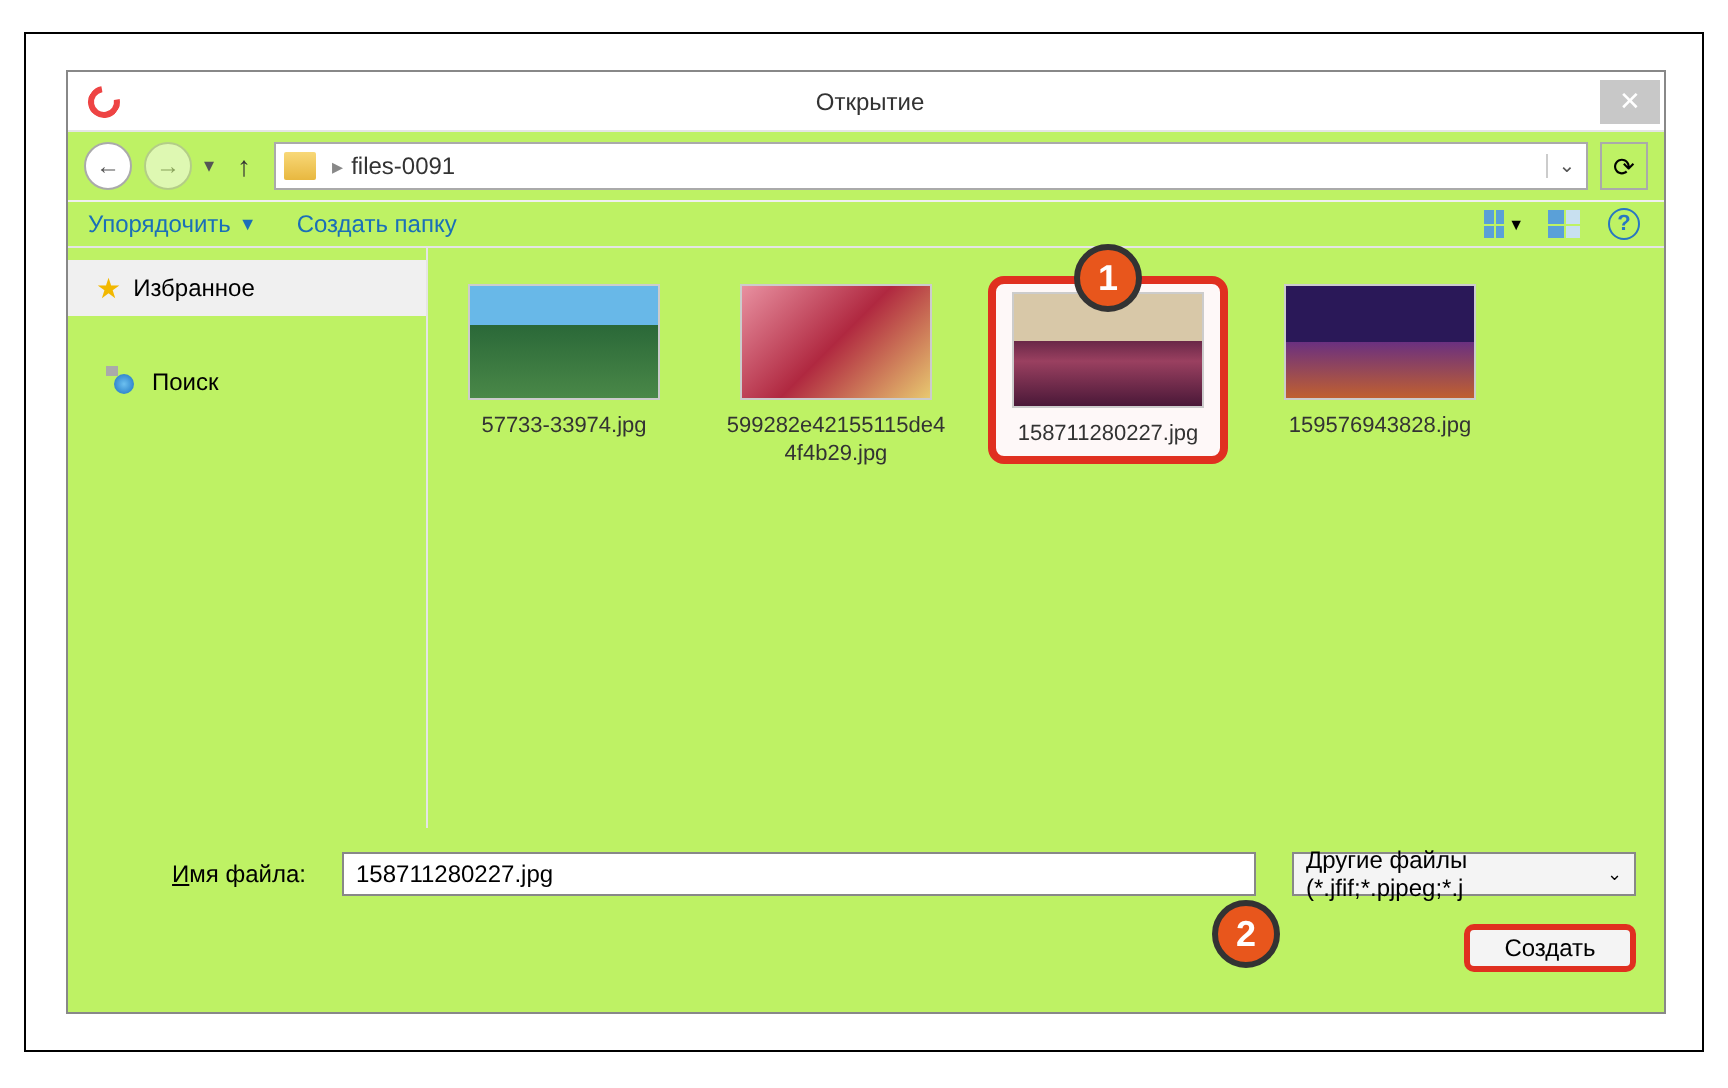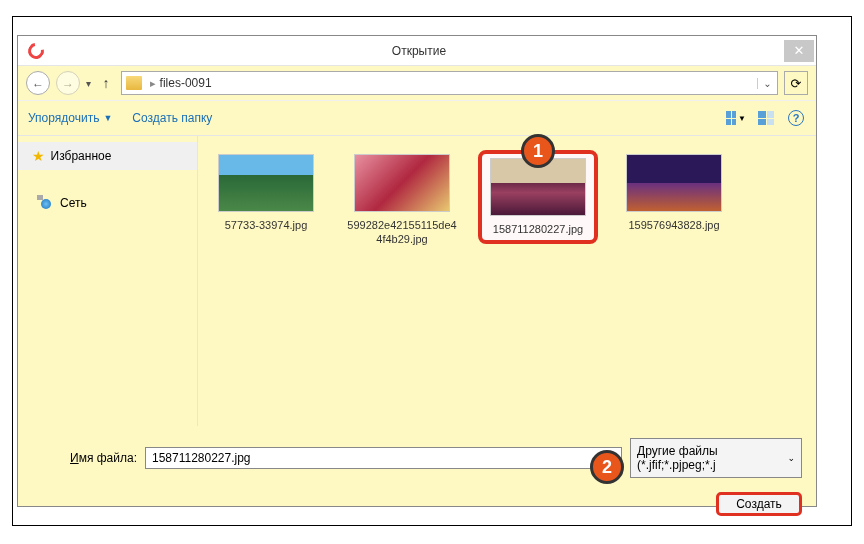--- a/index.html
+++ b/index.html
@@ -1,36 +1,36 @@
 <!DOCTYPE html>
 <html><head>
 <meta charset="utf-8">
 <style>
 * { box-sizing: border-box; margin: 0; padding: 0; font-family: "Segoe UI", Tahoma, sans-serif; }
 body { background: #fff; width: 864px; height: 544px; position: relative; }
 .outer { border: 1px solid #000; width: 840px; height: 510px; margin: 16px auto; position: relative; }
-.dialog { width: 800px; height: 472px; background: #fef9c3; border: 1px solid #888; position: absolute; left: 4px; top: 18px; }
+.dialog { width: 800px; height: 472px; background: #bef264; border: 1px solid #888; position: absolute; left: 20px; top: 18px; }
 .titlebar { height: 30px; background: #fff; display: flex; align-items: center; border-bottom: 1px solid #e5e5e5; }
 .app-icon { width: 16px; height: 16px; margin: 0 10px; border-radius: 50%; border: 3px solid #e44; border-top-color: transparent; transform: rotate(35deg); }
 .title { flex: 1; text-align: center; font-size: 12px; color: #333; }
 .close-btn { width: 30px; height: 22px; background: #c8c8c8; color: #fff; display: flex; align-items: center; justify-content: center; font-size: 13px; margin-right: 2px; cursor: pointer; }
 .navbar { height: 34px; display: flex; align-items: center; padding: 0 8px; gap: 6px; }
 .nav-btn { width: 24px; height: 24px; border: 1px solid #aaa; border-radius: 50%; display: flex; align-items: center; justify-content: center; font-size: 12px; color: #555; cursor: pointer; background: #fff; }
 .nav-arrow { font-size: 10px; color: #555; }
 .up-btn { width: 18px; height: 18px; font-size: 14px; color: #333; display: flex; align-items: center; justify-content: center; cursor: pointer; }
 .addr-bar { flex: 1; height: 24px; border: 1px solid #aaa; display: flex; align-items: center; background: #fff; }
 .folder-icon { width: 16px; height: 14px; background: linear-gradient(#f8d878, #e8b840); margin: 0 4px; border-radius: 1px; }
 .addr-sep { color: #888; padding: 0 4px; font-size: 11px; }
 .addr-text { font-size: 12px; color: #333; }
 .addr-drop { width: 20px; text-align: center; color: #555; font-size: 10px; border-left: 1px solid #ccc; margin-left: auto; cursor: pointer; }
 .refresh-btn { width: 24px; height: 24px; border: 1px solid #aaa; display: flex; align-items: center; justify-content: center; font-size: 13px; cursor: pointer; }
 .search-bar { width: 160px; height: 24px; border: 1px solid #aaa; display: flex; align-items: center; padding: 0 6px; }
 .search-bar input { border: none; flex: 1; font-size: 12px; outline: none; color: #888; }
 .search-icon { font-size: 12px; color: #555; }
-.toolbar { height: 36px; display: flex; align-items: center; padding: 0 10px; border-bottom: 1px solid #e5e5e5; border-top: 1px solid #f0f0f0; justify-content: flex-end; }
+.toolbar { height: 24px; display: flex; align-items: center; padding: 0 10px; border-bottom: 1px solid #e5e5e5; border-top: 1px solid #f0f0f0; justify-content: flex-end; }
 .tool-link { color: #1a6fb8; font-size: 12px; cursor: pointer; display: flex; align-items: center; gap: 4px; }
 .tool-drop { font-size: 9px; }
 .tool-sep { width: 20px; }
 .tool-right { margin-left: auto; display: flex; gap: 10px; align-items: center; }
 .tool-icon { width: 20px; height: 20px; display: flex; align-items: center; justify-content: center; cursor: pointer; }
 .view-icon { width: 16px; height: 14px; display: grid; grid-template-columns: 1fr 1fr; gap: 1px; }
 .view-icon span { background: #5aa0d8; }
 .help-icon { width: 16px; height: 16px; border: 1.5px solid #2876c2; border-radius: 50%; color: #2876c2; font-size: 11px; font-weight: bold; display: flex; align-items: center; justify-content: center; }
 .body { display: flex; height: 290px; }
 .sidebar { width: 180px; border-right: 1px solid #e5e5e5; padding: 6px 0; }
@@ -47,25 +47,25 @@
 .file.selected { border: 4px solid #e03020; border-radius: 8px; position: relative; background: #fef8f8; }
 .marker { position: absolute; top: -20px; left: 50%; transform: translateX(-50%); width: 34px; height: 34px; border-radius: 50%; background: #e8561c; border: 3px solid #333; color: #fff; font-size: 18px; font-weight: bold; display: flex; align-items: center; justify-content: center; z-index: 10; }
 .marker2 { position: absolute; bottom: 22px; right: 192px; width: 34px; height: 34px; border-radius: 50%; background: #e8561c; border: 3px solid #333; color: #fff; font-size: 18px; font-weight: bold; display: flex; align-items: center; justify-content: center; z-index: 10; }
 .thumb { width: 96px; height: 58px; margin: 0 auto 6px; border: 1px solid #ccc; }
 .thumb.t1 { background: linear-gradient(180deg, #68b8e8 35%, #2a6838 35%, #4a8848); }
 .thumb.t2 { background: linear-gradient(135deg, #e890a0, #b02840, #e8c870); }
 .thumb.t3 { background: linear-gradient(180deg, #d8c8a8 42%, #6a2848 42%, #9a4060 60%, #4a1838); }
 .thumb.t4 { background: linear-gradient(180deg, #2a1858 50%, #6a3080 50%, #c06030); }
 .fname { font-size: 11px; color: #333; word-break: break-all; line-height: 1.3; }
 .footer { padding: 12px 14px 10px; }
-.fname-row { display: flex; align-items: center; gap: 8px; margin-bottom: 14px; }
+.fname-row { display: flex; align-items: center; gap: 18px; margin-bottom: 14px; }
 .fname-label { font-size: 12px; text-align: right; width: 105px; }
 .fname-label span { text-decoration: underline; }
 .fname-input { flex: 1; height: 22px; border: 1px solid #888; padding: 0 6px; font-size: 12px; background: #fff; }
-.filter { width: 172px; height: 40px; border: 1px solid #888; display: flex; align-items: center; padding: 0 6px; font-size: 12px; cursor: pointer; background: #f4f4f4; }
+.filter { width: 172px; height: 22px; border: 1px solid #888; display: flex; align-items: center; padding: 0 6px; font-size: 12px; cursor: pointer; background: #f4f4f4; }
 .filter-drop { margin-left: auto; font-size: 9px; }
 .btn-row { display: flex; justify-content: flex-end; gap: 8px; }
 .btn { width: 86px; height: 24px; border: 1px solid #888; background: #f4f4f4; font-size: 12px; cursor: pointer; display: flex; align-items: center; justify-content: center; }
 .btn.primary { border: 3px solid #e03020; border-radius: 5px; }
 </style>
 </head>
 <body>
 
 <div class="outer">
 <div class="dialog">
@@ -123,21 +123,21 @@
   <div class="body">
     <div class="sidebar">
       <div class="side-item fav">
         <span class="star-icon">★</span>
         <span>Избранное</span>
       </div>
       <div style="height:12px"></div>
       <div style="height:8px"></div>
       <div class="side-item">
         <div class="net-icon"></div>
-        <span>Сеть</span>
+        <span>Поиск</span>
       </div>
     </div>
     <div class="content">
       <div class="file">
         <div class="thumb t1"></div>
         <div class="fname">57733-33974.jpg</div>
       </div>
       <div class="file">
         <div class="thumb t2"></div>
         <div class="fname">599282e42155115de44f4b29.jpg</div>

